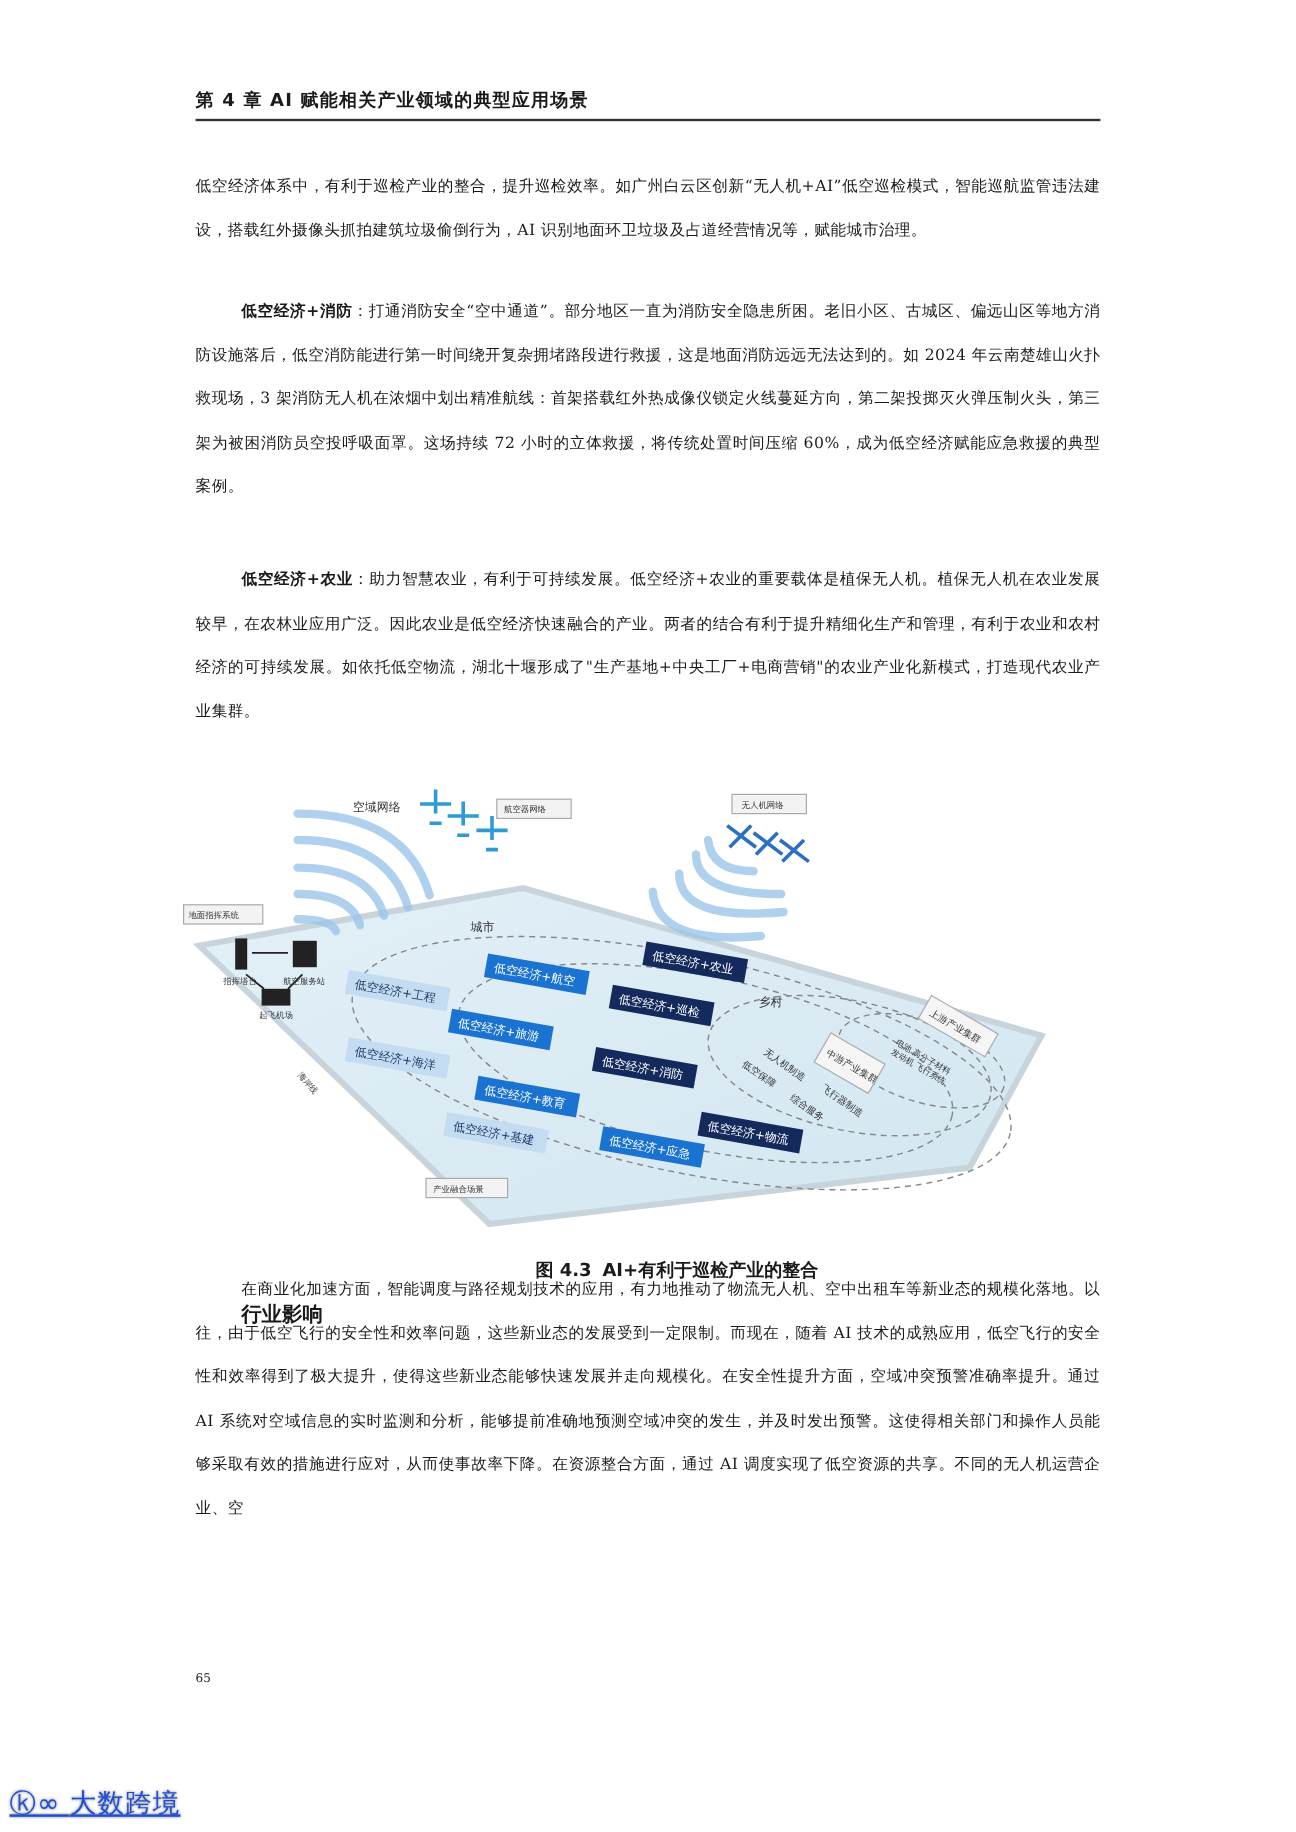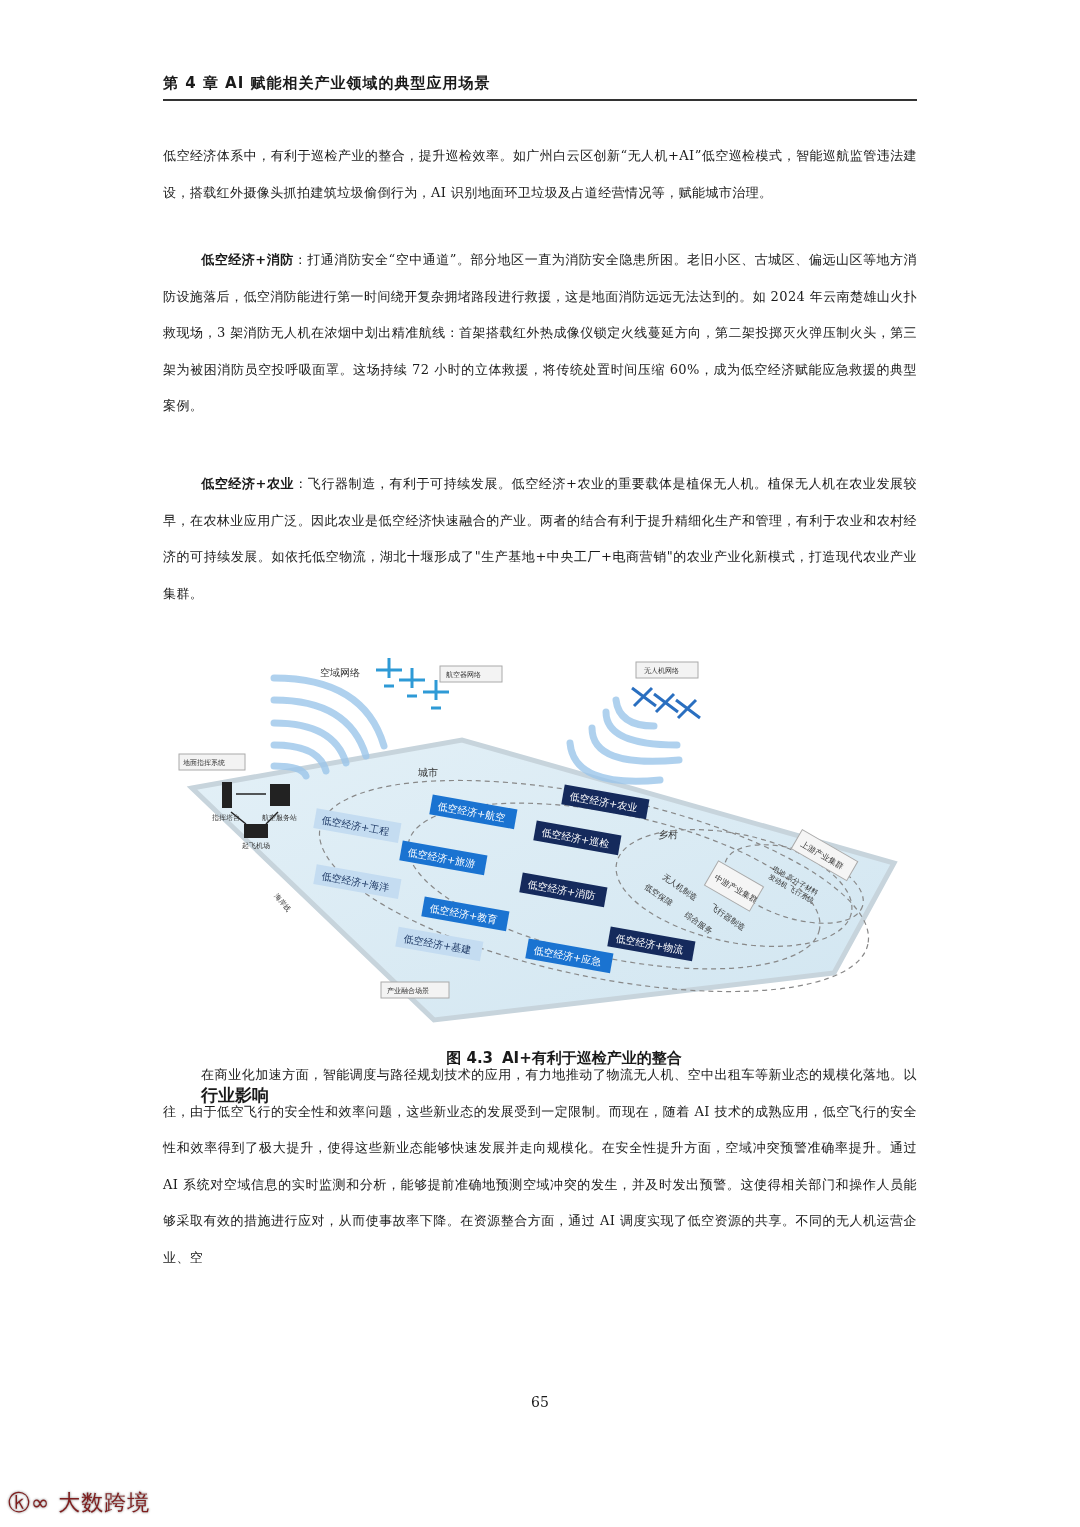--- a/index.html
+++ b/index.html
@@ -10,43 +10,43 @@
   .header-rule { position: absolute; left: 163px; top: 99px; width: 754px; height: 0; border-top: 2px solid #333; }
   .para { position: absolute; left: 163px; width: 754px; font-size: 13px; line-height: 36.5px;
           text-align: justify; text-align-last: left; letter-spacing: 0.4px; }
   .para .indent { display: inline-block; width: 38px; }
   .para b { font-family: "DejaVu Sans", "Liberation Sans", sans-serif; font-weight: bold; }
   .heading { position: absolute; left: 201px; font-family: Liberation Mono, monospace;
              font-weight: bold; font-size: 17px; }
   .caption { position: absolute; left: 163px; width: 754px; top: 1049px; text-align: center;
              font-family: "DejaVu Sans", "Liberation Sans", sans-serif; font-weight: bold; font-size: 15px; }
   .caption .num { margin-right: 9px; padding-left: 48px; }
-  .pageno { position: absolute; left: 163px; width: 754px; top: 1394px; text-align: center; font-size: 14px; }
+  .pageno { position: absolute; left: 163px; width: 754px; top: 1394px; font-size: 10px; }
   .watermark { position: absolute; left: 8px; top: 1488px; font-family: "DejaVu Sans", sans-serif;
-               font-size: 22px; color: #7f1d1d; text-shadow: 0 0 2px #999, 0 0 3px #bbb; letter-spacing: 1px; }
-  .figure { position: absolute; left: 174px; top: 648px; width: 754px; height: 375px; }
+               font-size: 22px; color: #1d4ed8; text-shadow: 0 0 2px #999, 0 0 3px #bbb; letter-spacing: 1px; text-decoration: underline; }
+  .figure { position: absolute; left: 148px; top: 648px; width: 754px; height: 375px; }
   .figure svg { width: 100%; height: 100%; }
   .tag-text { font-family: "DejaVu Sans", "Liberation Sans", sans-serif; }
 </style>
 </head>
 <body>
 
 <div class="header">第 4 章  AI 赋能相关产业领域的典型应用场景</div>
 <div class="header-rule"></div>
 
 <div class="para" style="top:138px;">
   <span>低空经济体系中，有利于巡检产业的整合，提升巡检效率。如广州白云区创新“无人机+AI”低空巡检模式，智能巡航监管违法建设，搭载红外摄像头抓拍建筑垃圾偷倒行为，AI 识别地面环卫垃圾及占道经营情况等，赋能城市治理。</span>
 </div>
 
 <div class="para" style="top:242px;">
   <span class="indent"></span><b>低空经济+消防</b><span>：打通消防安全“空中通道”。部分地区一直为消防安全隐患所困。老旧小区、古城区、偏远山区等地方消防设施落后，低空消防能进行第一时间绕开复杂拥堵路段进行救援，这是地面消防远远无法达到的。如 2024 年云南楚雄山火扑救现场，3 架消防无人机在浓烟中划出精准航线：首架搭载红外热成像仪锁定火线蔓延方向，第二架投掷灭火弹压制火头，第三架为被困消防员空投呼吸面罩。这场持续 72 小时的立体救援，将传统处置时间压缩 60%，成为低空经济赋能应急救援的典型案例。</span>
 </div>
 
 <div class="para" style="top:466px;">
-  <span class="indent"></span><b>低空经济+农业</b><span>：飞行器制造，有利于可持续发展。低空经济+农业的重要载体是植保无人机。植保无人机在农业发展较早，在农林业应用广泛。因此农业是低空经济快速融合的产业。两者的结合有利于提升精细化生产和管理，有利于农业和农村经济的可持续发展。如依托低空物流，湖北十堰形成了"生产基地+中央工厂+电商营销"的农业产业化新模式，打造现代农业产业集群。</span>
+  <span class="indent"></span><b>低空经济+农业</b><span>：助力智慧农业，有利于可持续发展。低空经济+农业的重要载体是植保无人机。植保无人机在农业发展较早，在农林业应用广泛。因此农业是低空经济快速融合的产业。两者的结合有利于提升精细化生产和管理，有利于农业和农村经济的可持续发展。如依托低空物流，湖北十堰形成了"生产基地+中央工厂+电商营销"的农业产业化新模式，打造现代农业产业集群。</span>
 </div>
 
 <div class="figure">
   <svg viewBox="0 0 754 375" xmlns="http://www.w3.org/2000/svg">
     <defs>
       <linearGradient id="gnd" x1="0" y1="0" x2="1" y2="1">
         <stop offset="0" stop-color="#e3f0f7"></stop>
         <stop offset="1" stop-color="#d2e6f1"></stop>
       </linearGradient>
     </defs>

